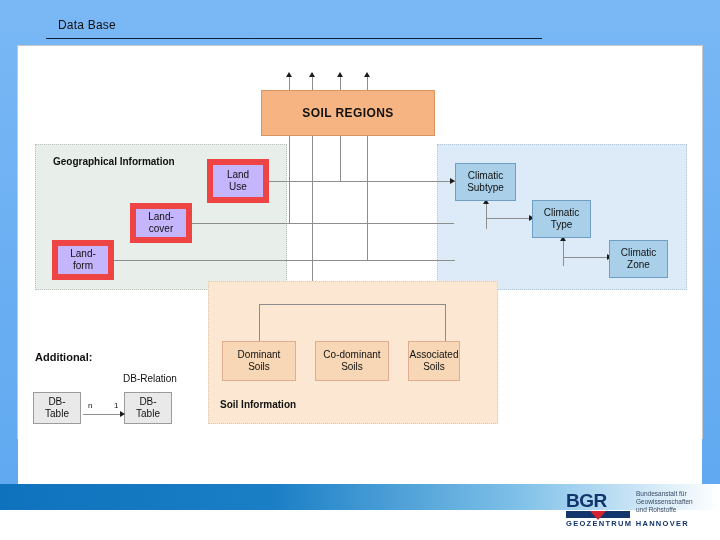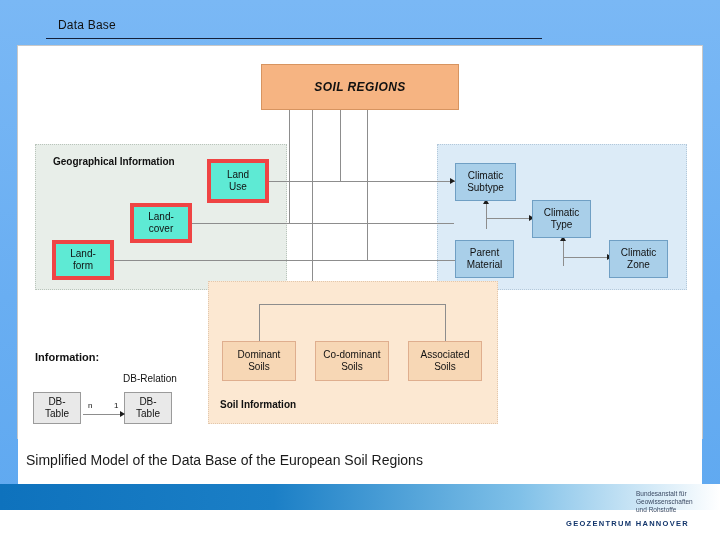--- a/index.html
+++ b/index.html
@@ -86,21 +86,21 @@
   }
   #panel-add{
     left:437px;top:144px;width:250px;height:146px;
     background:#dcebf7;border:1px dotted #b3c8da;
   }
   #panel-soil{
     left:208px;top:281px;width:290px;height:143px;
     background:#fce8d2;border:1px dotted #e2c7ad;
   }
   
-  .node-green{background:#5eead4;border:4px solid #ef4444;justify-content:center;}
+  .node-green{background:#c4b5fd;border:6px solid #ef4444;justify-content:center;}
   .node-blue{background:#a9cfe9;border:1px solid #6f9fc4;}
   .node-peach{background:#f7d7b5;border:1px solid #dfae8e;}
   .node-orange{background:#f6b482;border:1px solid #d79460;}
   .node-grey{background:#e9e9e9;border:1px solid #9b9b9b;}
   
   #node-soil-regions{
     left:261px;top:72px;width:198px;height:46px;
     font-size:12px;font-weight:bold;letter-spacing:.4px;
   }
   #node-land-use{left:207px;top:159px;width:62px;height:44px;}
@@ -193,21 +193,21 @@
 
     <div class="arrow-right" style="left:432px;top:132px;"></div>
 
     <div class="panel" id="panel-soil" style="left:190px;top:235px;width:290px;height:143px;"></div>
     <div class="panel-title" id="panel-soil-title" style="left:202px;top:352px;">Soil Information</div>
 
     <div class="ln lnh" style="left:241px;top:258px;width:186px;"></div>
     <div class="ln lnv" style="left:241px;top:258px;height:37px;"></div>
     <div class="ln lnv" style="left:427px;top:258px;height:37px;"></div>
 
-    <div class="node node-orange" id="node-soil-regions" style="left:243px;top:18px;width:198px;height:46px;font-style:italic;">
+    <div class="node node-orange" id="node-soil-regions" style="left:243px;top:44px;width:174px;height:46px;">
       <span>SOIL REGIONS</span>
     </div>
 
     <div class="node node-green" id="node-land-use" style="left:189px;top:113px;width:62px;height:44px;">
       <div>
         <span>Land</span>
         <span>Use</span>
       </div>
     </div>
 
@@ -232,26 +232,20 @@
       </div>
     </div>
 
     <div class="node node-blue" id="node-climatic-type" style="left:514px;top:154px;width:59px;height:38px;">
       <div>
         <span>Climatic</span>
         <span>Type</span>
       </div>
     </div>
 
-    <div class="node node-blue" id="node-parent-material" style="left:437px;top:194px;width:59px;height:38px;">
-      <div>
-        <span>Parent</span>
-        <span>Material</span>
-      </div>
-    </div>
 
     <div class="node node-blue" id="node-climatic-zone" style="left:591px;top:194px;width:59px;height:38px;">
       <div>
         <span>Climatic</span>
         <span>Zone</span>
       </div>
     </div>
 
     <div class="node node-peach" id="node-dominant" style="left:204px;top:295px;width:74px;height:40px;">
       <div>
@@ -260,28 +254,28 @@
       </div>
     </div>
 
     <div class="node node-peach" id="node-codominant" style="left:297px;top:295px;width:74px;height:40px;">
       <div>
         <span>Co-dominant</span>
         <span>Soils</span>
       </div>
     </div>
 
-    <div class="node node-peach" id="node-associated" style="left:390px;top:295px;width:74px;height:40px;">
+    <div class="node node-peach" id="node-associated" style="left:390px;top:295px;width:52px;height:40px;">
       <div>
         <span>Associated</span>
         <span>Soils</span>
       </div>
     </div>
 
-    <div id="explanation-title" style="left:17px;top:305px;">Information:</div>
+    <div id="explanation-title" style="left:17px;top:305px;">Additional:</div>
     <div id="db-relation-label" style="left:64px;top:327px;">DB-Relation</div>
 
     <div class="node node-grey" id="node-dbtable-left" style="left:15px;top:346px;width:48px;height:32px;">
       <div>
         <span>DB-</span>
         <span>Table</span>
       </div>
     </div>
     <div class="node node-grey" id="node-dbtable-right" style="left:106px;top:346px;width:48px;height:32px;">
       <div>
@@ -290,26 +284,30 @@
       </div>
     </div>
     <div class="ln lnh" style="left:65px;top:368px;width:40px;"></div>
     <div class="arrow-right" style="left:102px;top:365px;"></div>
     <div id="db-n" style="left:70px;top:355px;">n</div>
     <div id="db-one" style="left:96px;top:355px;">1</div>
 
   </div>
 
   <div id="caption-band"></div>
-  <div id="caption-text">Simplified Model of the Data Base of the European Soil Regions</div>
 
   <div id="bottom-bar"></div>
   <div id="bottom-white"></div>
 
   <div id="bgr-logo">
+    <div id="bgr-mark">
+      <div id="bgr-letters">BGR</div>
+      <div id="bgr-bar"></div>
+      <div id="bgr-tri"></div>
+    </div>
     <div id="bgr-sub">
       <div>Bundesanstalt für</div>
       <div>Geowissenschaften</div>
       <div>und Rohstoffe</div>
     </div>
     <div id="bgr-geo">GEOZENTRUM HANNOVER</div>
   </div>
 
 </div>
 

